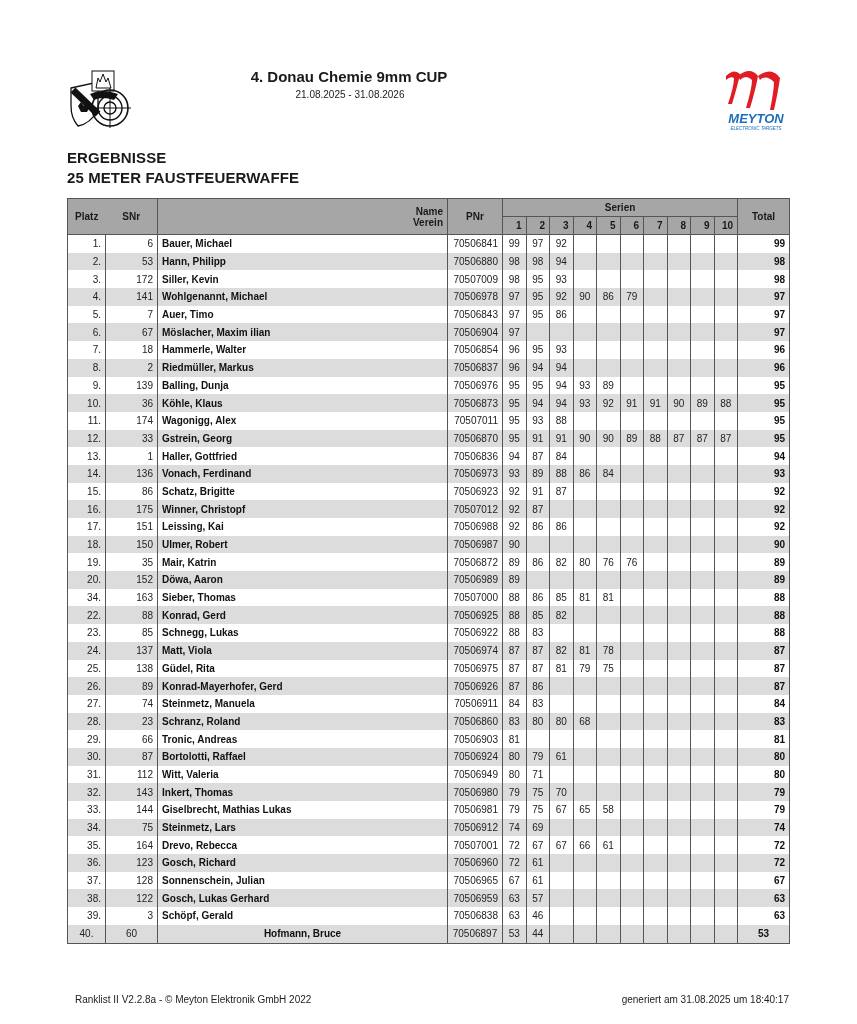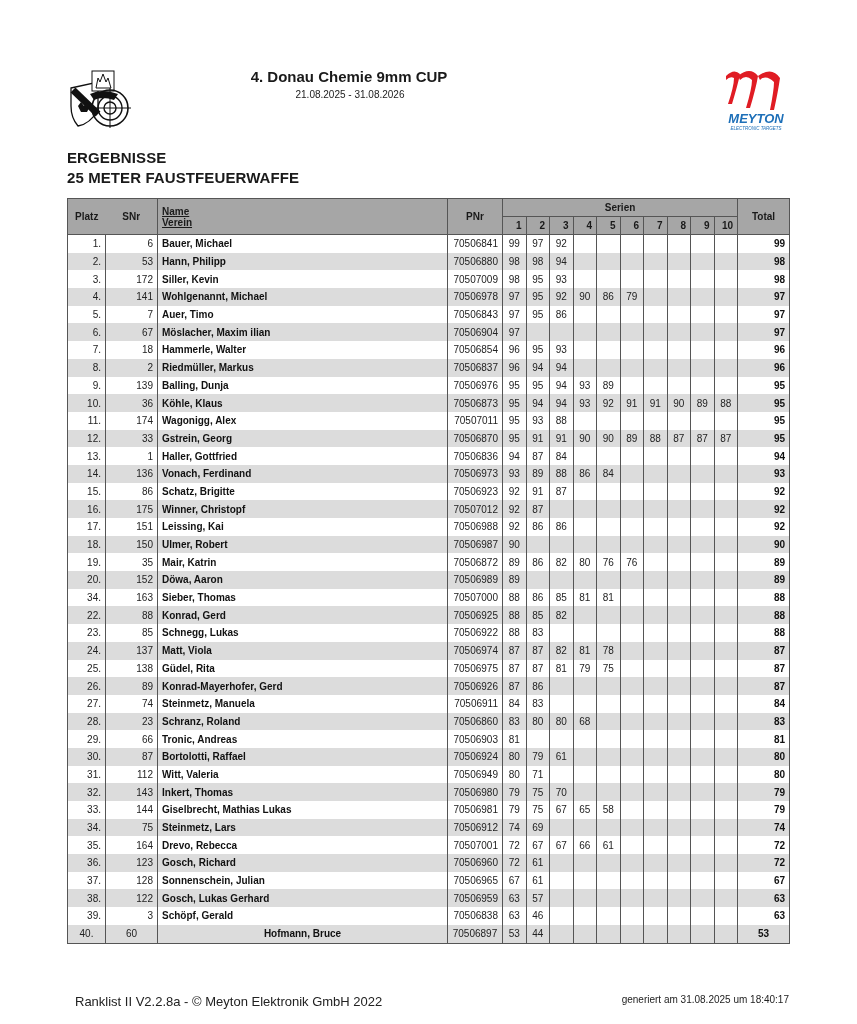--- a/index.html
+++ b/index.html
@@ -20,36 +20,36 @@
   table.results col.c-snr { width: 52px; }
   table.results col.c-name { width: 290px; }
   table.results col.c-pnr { width: 55px; }
   table.results col.c-s { width: 23.5px; }
   table.results col.c-total { width: 52px; }
 
   table.results th { background: #a6a6a6; font-weight: bold; color: #1a1a1a; border: 1px solid #555; padding: 0 4px; font-size: 10px; }
   table.results thead tr.r1 th { height: 17px; }
   table.results thead tr.r2 th { height: 17px; }
   th.h-platz, th.h-snr { }
-  th.h-name { text-align: left; line-height: 11px; vertical-align: middle; border-left: 1px solid #555; text-decoration: underline; }
+  th.h-name { text-align: right; line-height: 11px; vertical-align: middle; border-left: 1px solid #555; }
   th.h-pnr, th.h-total, th.h-serien { text-align: center; }
   th.h-sn { text-align: right; padding-right: 4px !important; }
 
   table.results td { height: 17.7px; padding: 0 4px; border-left: 1px solid #555; border-right: 1px solid #555; white-space: nowrap; overflow: hidden; color: #222; }
   table.results td.platz, table.results td.snr { text-align: right; }
   table.results td.platz { border-right: none; }
   table.results td.name { font-weight: bold; text-align: left; color: #111; }
   table.results td.pnr { text-align: right; }
   table.results td.s { text-align: center; padding: 0; }
   table.results td.total { text-align: right; font-weight: bold; color: #111; }
   table.results tbody tr:nth-child(even) td { background: #dcdcdc; }
   table.results tbody tr:last-child td { border-bottom: 1px solid #555; text-align: center; }
   table.results tbody { border: 1px solid #555; }
 
-  .footer-left { position: absolute; left: 67px; top: 994px; font-size: 13px; color: #222; padding-left: 8px; }
+  .footer-left { position: absolute; left: 67px; top: 994px; font-size: 10px; color: #222; padding-left: 8px; }
   .footer-right { position: absolute; right: 68px; top: 994px; font-size: 10px; color: #222; padding-left: 16px; }
 </style>
 </head>
 <body>
 
 <div class="logo-left">
   <svg width="64" height="60" viewBox="0 0 64 60">
     <path d="M3 20 L30 14 L30 42 Q22 56 10 58 Q3 50 3 38 Z" fill="#fff" stroke="#111" stroke-width="1.3"></path>
     <path d="M5 22 L30 46" stroke="#111" stroke-width="7"></path>
     <path d="M10 38 l3 -4 l3 4 l3 -4 l3 4 l-3 6 l-6 0 z" fill="#111"></path>

